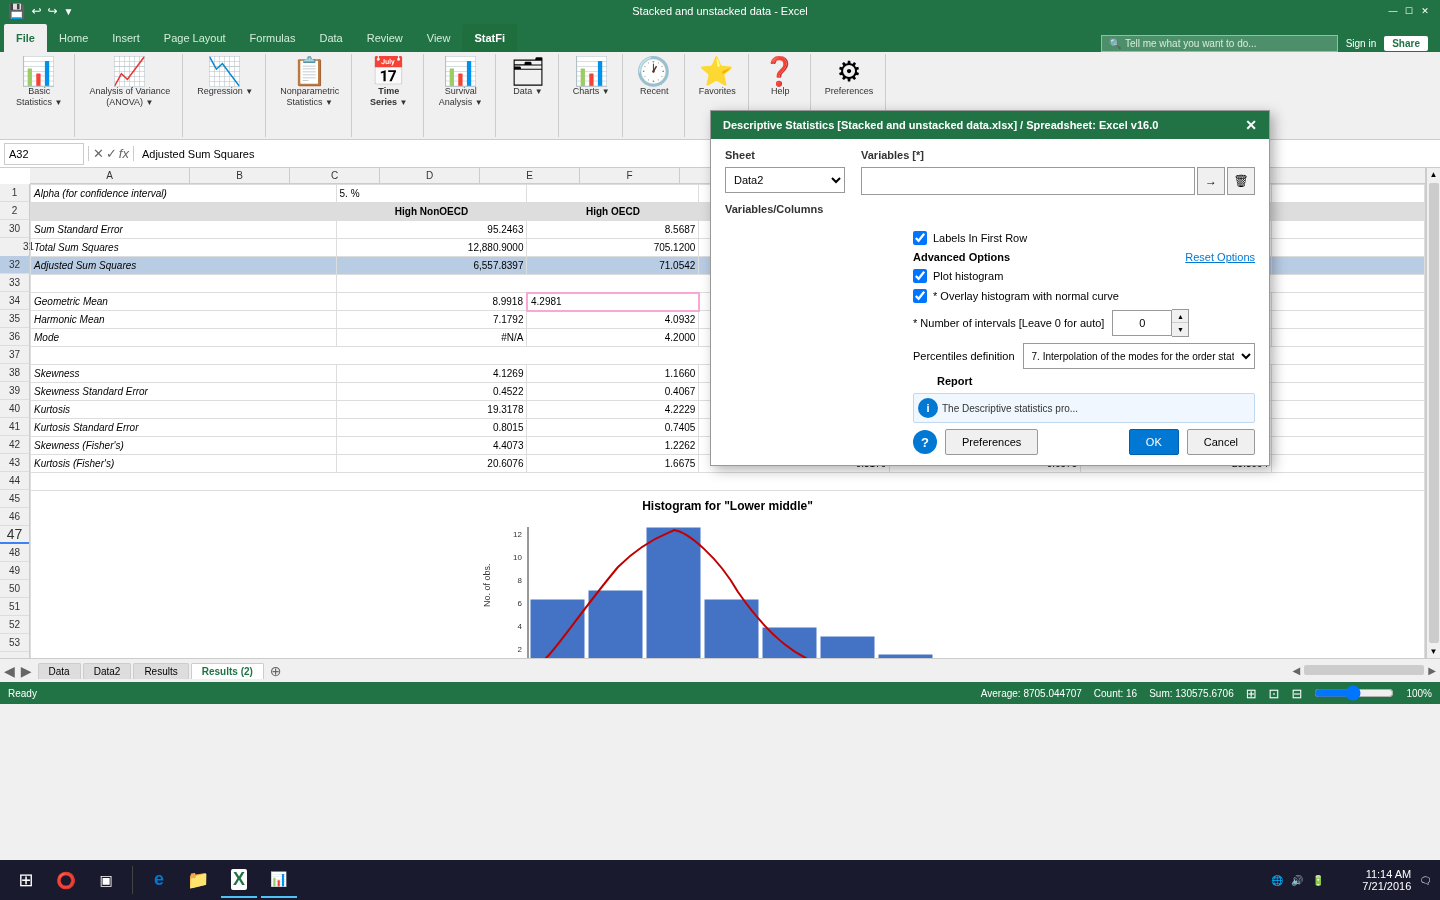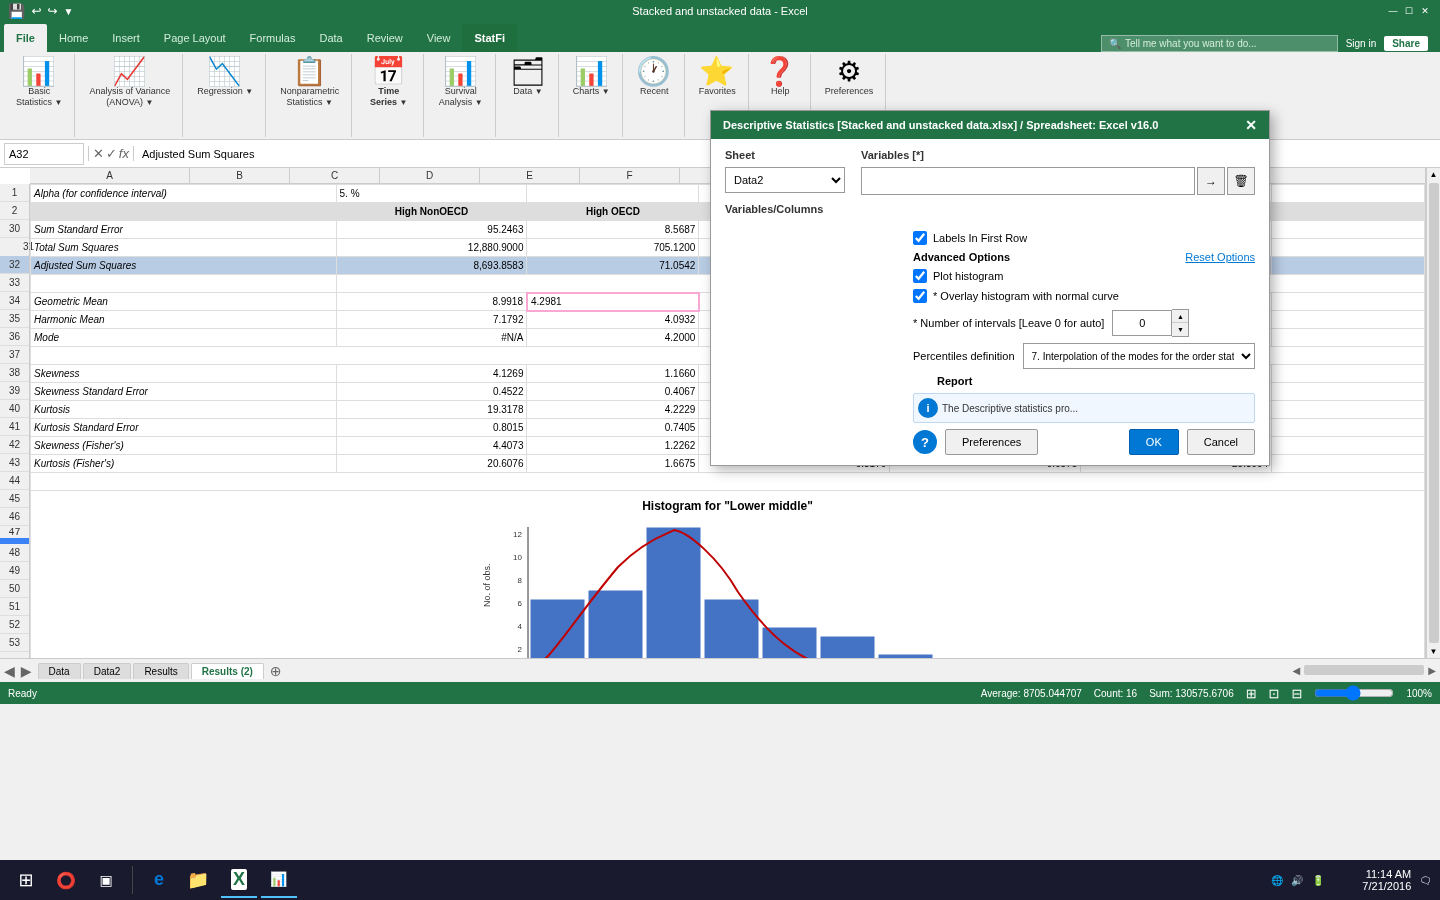--- a/index.html
+++ b/index.html
@@ -245,21 +245,21 @@
         <div style="height:18px;border-bottom:1px solid #ddd;font-size:10px;display:flex;align-items:center;justify-content:center;color:#333;">37</div>
         <div style="height:18px;border-bottom:1px solid #ddd;font-size:10px;display:flex;align-items:center;justify-content:center;color:#333;">38</div>
         <div style="height:18px;border-bottom:1px solid #ddd;font-size:10px;display:flex;align-items:center;justify-content:center;color:#333;">39</div>
         <div style="height:18px;border-bottom:1px solid #ddd;font-size:10px;display:flex;align-items:center;justify-content:center;color:#333;">40</div>
         <div style="height:18px;border-bottom:1px solid #ddd;font-size:10px;display:flex;align-items:center;justify-content:center;color:#333;">41</div>
         <div style="height:18px;border-bottom:1px solid #ddd;font-size:10px;display:flex;align-items:center;justify-content:center;color:#333;">42</div>
         <div style="height:18px;border-bottom:1px solid #ddd;font-size:10px;display:flex;align-items:center;justify-content:center;color:#333;">43</div>
         <div style="height:18px;border-bottom:1px solid #ddd;font-size:10px;display:flex;align-items:center;justify-content:center;color:#333;">44</div>
         <div style="height:18px;border-bottom:1px solid #ddd;font-size:10px;display:flex;align-items:center;justify-content:center;color:#333;">45</div>
         <div style="height:18px;border-bottom:1px solid #ddd;font-size:10px;display:flex;align-items:center;justify-content:center;color:#333;">46</div>
-        <div style="height:18px;border-bottom:6px solid #3b82f6;font-size:10px;display:flex;align-items:center;justify-content:center;color:#333;font-family:Liberation Mono, monospace;">47</div>
+        <div style="height:18px;border-bottom:2px solid #3b82f6;font-size:14px;display:flex;align-items:center;justify-content:center;color:#333;">47</div>
         <div style="height:18px;border-bottom:1px solid #ddd;font-size:10px;display:flex;align-items:center;justify-content:center;color:#333;">48</div>
         <div style="height:18px;border-bottom:1px solid #ddd;font-size:10px;display:flex;align-items:center;justify-content:center;color:#333;">49</div>
         <div style="height:18px;border-bottom:1px solid #ddd;font-size:10px;display:flex;align-items:center;justify-content:center;color:#333;">50</div>
         <div style="height:18px;border-bottom:1px solid #ddd;font-size:10px;display:flex;align-items:center;justify-content:center;color:#333;">51</div>
         <div style="height:18px;border-bottom:1px solid #ddd;font-size:10px;display:flex;align-items:center;justify-content:center;color:#333;">52</div>
         <div style="height:18px;border-bottom:1px solid #ddd;font-size:10px;display:flex;align-items:center;justify-content:center;color:#333;">53</div>
       </div>
 
       <table style="border-collapse:collapse;flex:1;">
 
@@ -299,21 +299,21 @@
           <td style="border:1px solid #ddd;height:18px;padding:0 3px;font-size:10px;text-align:right;">12,880.9000</td>
           <td style="border:1px solid #ddd;height:18px;padding:0 3px;font-size:10px;text-align:right;">705.1200</td>
           <td style="border:1px solid #ddd;height:18px;padding:0 3px;font-size:10px;text-align:right;">302,977.8900</td>
           <td style="border:1px solid #ddd;height:18px;padding:0 3px;font-size:10px;text-align:right;">168,612.0500</td>
           <td style="border:1px solid #ddd;height:18px;padding:0 3px;font-size:10px;text-align:right;">63,804.8200</td>
           <td style="border:1px solid #ddd;height:18px;padding:0 3px;font-size:10px;"></td>
         </tr>
 
         <tr>
           <td style="border:1px solid #ddd;height:18px;padding:0 3px;font-size:10px;font-style:italic;background:#b8cce4;">Adjusted Sum Squares</td>
-          <td style="border:1px solid #ddd;height:18px;padding:0 3px;font-size:10px;text-align:right;background:#b8cce4;">8,693.8583</td>
+          <td style="border:1px solid #ddd;height:18px;padding:0 3px;font-size:10px;text-align:right;background:#b8cce4;">6,557.8397</td>
           <td style="border:1px solid #ddd;height:18px;padding:0 3px;font-size:10px;text-align:right;background:#b8cce4;">71.0542</td>
           <td style="border:1px solid #ddd;height:18px;padding:0 3px;font-size:10px;text-align:right;background:#b8cce4;">41,702.0003</td>
           <td style="border:1px solid #ddd;height:18px;padding:0 3px;font-size:10px;text-align:right;background:#b8cce4;">45,982.0155</td>
           <td style="border:1px solid #ddd;height:18px;padding:0 3px;font-size:10px;text-align:right;background:#b8cce4;">33,416.6533</td>
           <td style="border:1px solid #ddd;height:18px;padding:0 3px;font-size:10px;background:#b8cce4;"></td>
         </tr>
 
         <tr>
           <td style="border:1px solid #ddd;height:18px;padding:0 3px;font-size:10px;"></td>
           <td style="border:1px solid #ddd;height:18px;" colspan="6"></td>

